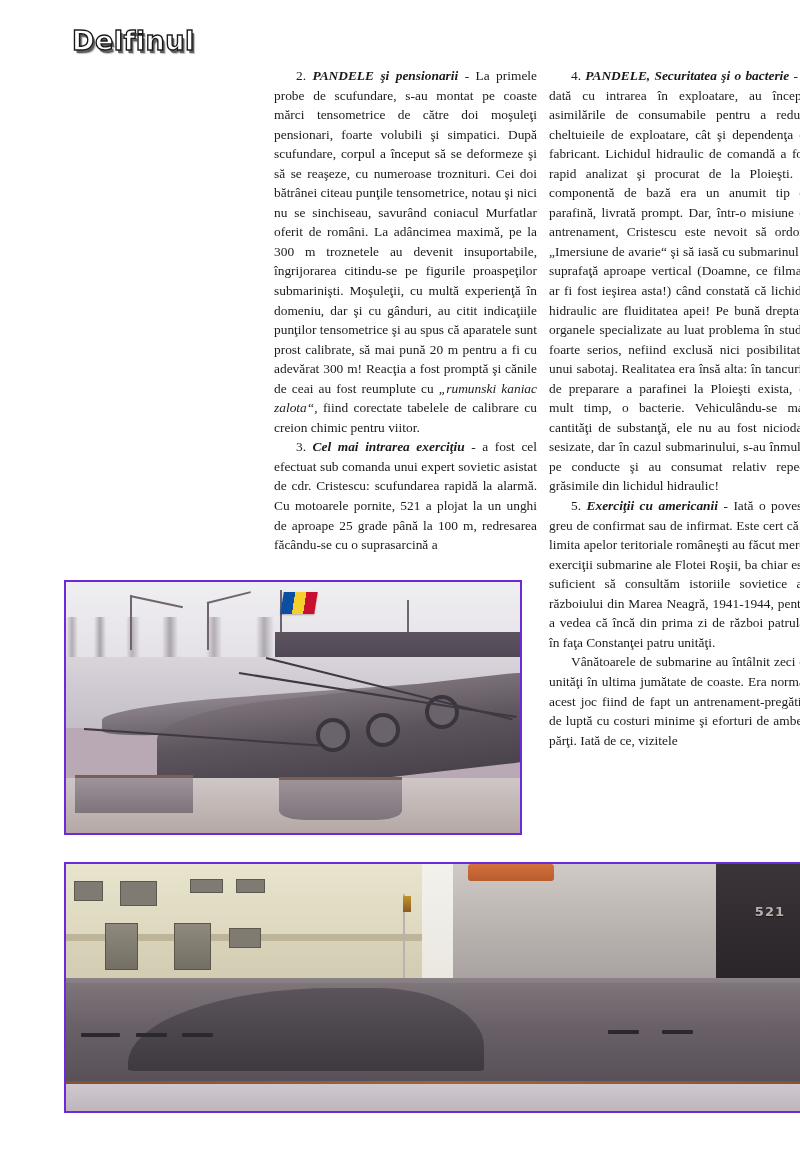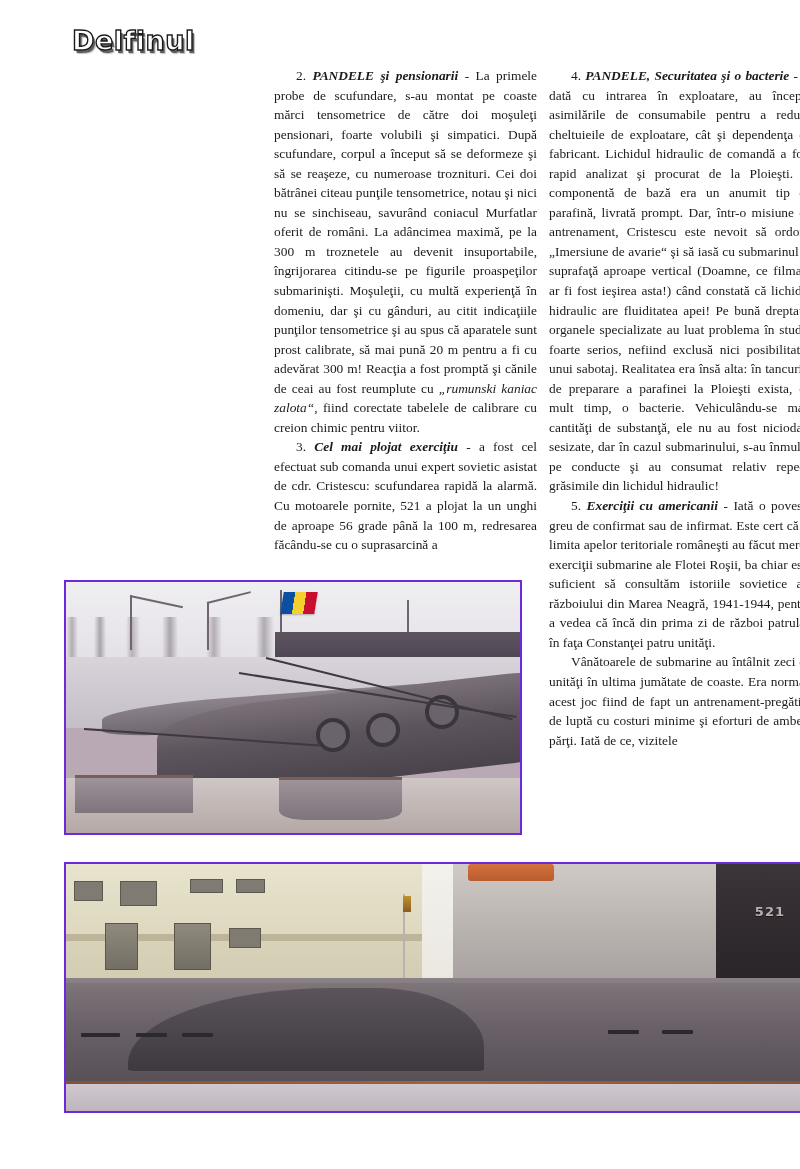--- a/index.html
+++ b/index.html
@@ -303,21 +303,21 @@
   <div class="masthead">
     <div class="masthead-title">Delfinul</div>
   </div>
 
   <div class="columns">
 
     <div class="col col-left">
 
       <p><span>2.</span><span> </span><b>PANDELE şi pensionarii</b><span> - </span><span>La primele probe de scufundare, s-au montat pe coaste mărci tensometrice de către doi moşuleţi pensionari, foarte volubili şi simpatici. După scufundare, corpul a început să se deformeze şi să se reaşeze, cu numeroase troznituri. Cei doi bătrânei citeau punţile tensometrice, notau şi nici nu se sinchiseau, savurând coniacul Murfatlar oferit de români. La adâncimea maximă, pe la 300 m troznetele au devenit insuportabile, îngrijorarea citindu-se pe figurile proaspeţilor submarinişti. Moşuleţii, cu multă experienţă în domeniu, dar şi cu gânduri, au citit indicaţiile punţilor tensometrice şi au spus că aparatele sunt prost calibrate, să mai pună 20 m pentru a fi cu adevărat 300 m! Reacţia a fost promptă şi cănile de ceai au fost reumplute cu </span><i>„rumunski kaniac zalota“</i><span>, fiind corectate tabelele de calibrare cu creion chimic pentru viitor.</span></p>
 
-      <p><span>3.</span><span> </span><b>Cel mai plojat exerciţiu</b><span> - </span><span>a fost cel efectuat sub comanda unui expert sovietic asistat de cdr. Cristescu: scufundarea rapidă la alarmă. Cu motoarele pornite, 521 a plojat la un unghi de aproape 56 grade până la 100 m, redresarea făcându-se cu o suprasarcină a</span></p>
+      <p><span>3.</span><span> </span><b>Cel mai intrarea exerciţiu</b><span> - </span><span>a fost cel efectuat sub comanda unui expert sovietic asistat de cdr. Cristescu: scufundarea rapidă la alarmă. Cu motoarele pornite, 521 a plojat la un unghi de aproape 25 grade până la 100 m, redresarea făcându-se cu o suprasarcină a</span></p>
 
     </div>
 
     <div class="col col-right">
 
 
       <p><span>4.</span><span> </span><b>PANDELE, Securitatea şi o bacterie</b><span> - </span><span>O dată cu intrarea în exploatare, au început asimilările de consumabile pentru a reduce cheltuieile de exploatare, cât şi dependenţa de fabricant. Lichidul hidraulic de comandă a fost rapid analizat şi procurat de la Ploieşti. O componentă de bază era un anumit tip de parafină, livrată prompt. Dar, într-o misiune de antrenament, Cristescu este nevoit să ordone „Imersiune de avarie“ şi să iasă cu submarinul la suprafaţă aproape vertical (Doamne, ce filmare ar fi fost ieşirea asta!) când constată că lichidul hidraulic are fluiditatea apei! Pe bună dreptate, organele specializate au luat problema în studiu foarte serios, nefiind exclusă nici posibilitatea unui sabotaj. Realitatea era însă alta: în tancurile de preparare a parafinei la Ploieşti exista, de mult timp, o bacterie. Vehiculându-se mari cantităţi de substanţă, ele nu au fost niciodate sesizate, dar în cazul submarinului, s-au înmulţit pe conducte şi au consumat relativ repede grăsimile din lichidul hidraulic!</span></p>
 
       <p><span>5.</span><span> </span><b>Exerciţii cu americanii</b><span> - </span><span>Iată o poveste greu de confirmat sau de infirmat. Este cert că la limita apelor teritoriale româneşti au făcut mereu exerciţii submarine ale Flotei Roşii, ba chiar este suficient să consultăm istoriile sovietice ale războiului din Marea Neagră, 1941-1944, pentru a vedea că încă din prima zi de război patrulau în faţa Constanţei patru unităţi.</span></p>
 

